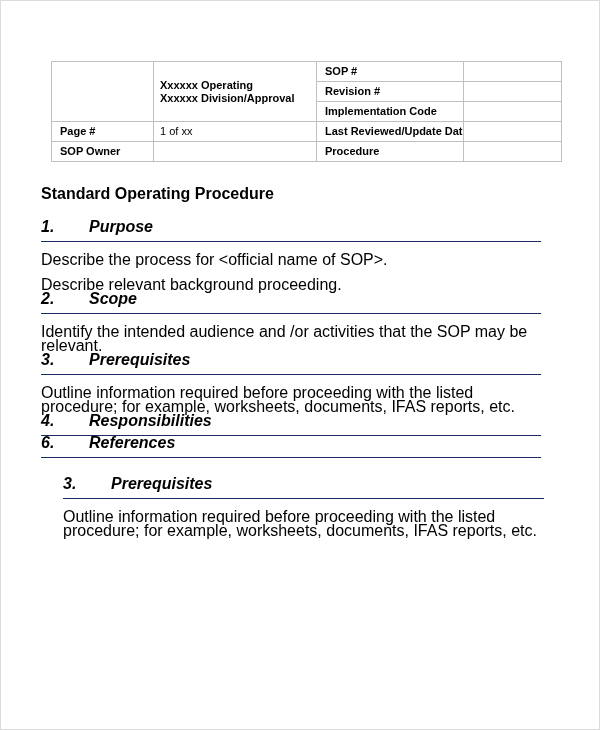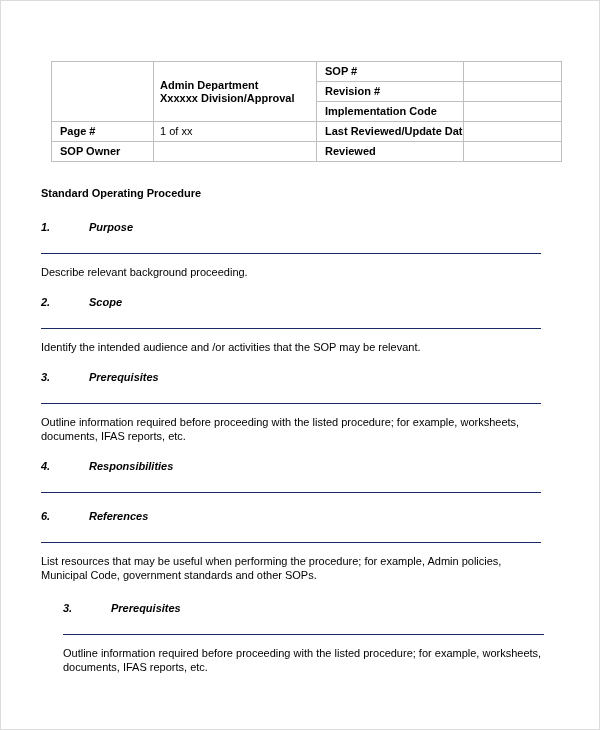--- a/index.html
+++ b/index.html
@@ -34,30 +34,30 @@
     white-space: nowrap;
   }
   table.header-table td.lbl { font-weight: bold; padding-left: 8px; }
   table.header-table td.dept { font-weight: bold; vertical-align: middle; }
   
   .content {
     position: absolute;
     left: 40px;
     top: 186px;
     width: 500px;
-    font-size: 11px;
+    font-size: 16px;
   }
   .doc-title { font-weight: bold; line-height: 13px; }
-  .section { margin-top: 17px; }
+  .section { margin-top: 1px; }
   .section.first { margin-top: 21px; }
   .section-heading {
     font-weight: bold;
     font-style: italic;
     line-height: 12px;
-    padding-bottom: 20px;
+    padding-bottom: 8px;
     border-bottom: 1.5px solid #1b2a63;
   }
   .section-heading .num { display: inline-block; width: 48px; }
   .section p { margin-top: 11px; line-height: 14px; }
   .section.indented {
     margin-top: 20px;
     margin-left: 22px;
     width: 481px;
   }
 </style>
@@ -70,21 +70,21 @@
     <colgroup>
       <col style="width:102px">
         <col style="width:163px">
         <col style="width:147px">
         <col style="width:98px">
     </colgroup>
     <tbody>
       <tr>
         <td rowspan="3"></td>
         <td rowspan="3" class="dept">
-          <div>Admin Department</div>
+          <div>Xxxxxx Operating</div>
           <div>Xxxxxx Division/Approval</div>
         </td>
         <td class="lbl">SOP #</td>
         <td></td>
       </tr>
       <tr>
         <td class="lbl">Revision #</td>
         <td></td>
       </tr>
       <tr>
@@ -93,33 +93,34 @@
       </tr>
       <tr>
         <td class="lbl">Page #</td>
         <td>1 of xx</td>
         <td class="lbl">Last Reviewed/Update Date</td>
         <td></td>
       </tr>
       <tr>
         <td class="lbl">SOP Owner</td>
         <td></td>
-        <td class="lbl">Reviewed</td>
+        <td class="lbl">Procedure</td>
         <td></td>
       </tr>
     </tbody>
   </table>
 
   <div class="content">
     <div class="doc-title">Standard Operating Procedure</div>
 
     <div class="section first">
       <div class="section-heading">
         <span class="num">1.</span><span>Purpose</span>
       </div>
+      <p>Describe the process for &lt;official name of SOP&gt;.</p>
       <p>Describe relevant background proceeding.</p>
     </div>
 
     <div class="section">
       <div class="section-heading">
         <span class="num">2.</span><span>Scope</span>
       </div>
       <p>Identify the intended audience and /or activities that the SOP may be relevant.</p>
     </div>
 
@@ -134,21 +135,20 @@
       <div class="section-heading">
         <span class="num">4.</span><span>Responsibilities</span>
       </div>
     </div>
 
 
     <div class="section">
       <div class="section-heading">
         <span class="num">6.</span><span>References</span>
       </div>
-      <p>List resources that may be useful when performing the procedure; for example, Admin policies, Municipal Code, government standards and other SOPs.</p>
     </div>
 
     <div class="section indented">
       <div class="section-heading">
         <span class="num">3.</span><span>Prerequisites</span>
       </div>
       <p>Outline information required before proceeding with the listed procedure; for example, worksheets, documents, IFAS reports, etc.</p>
     </div>
   </div>
 

